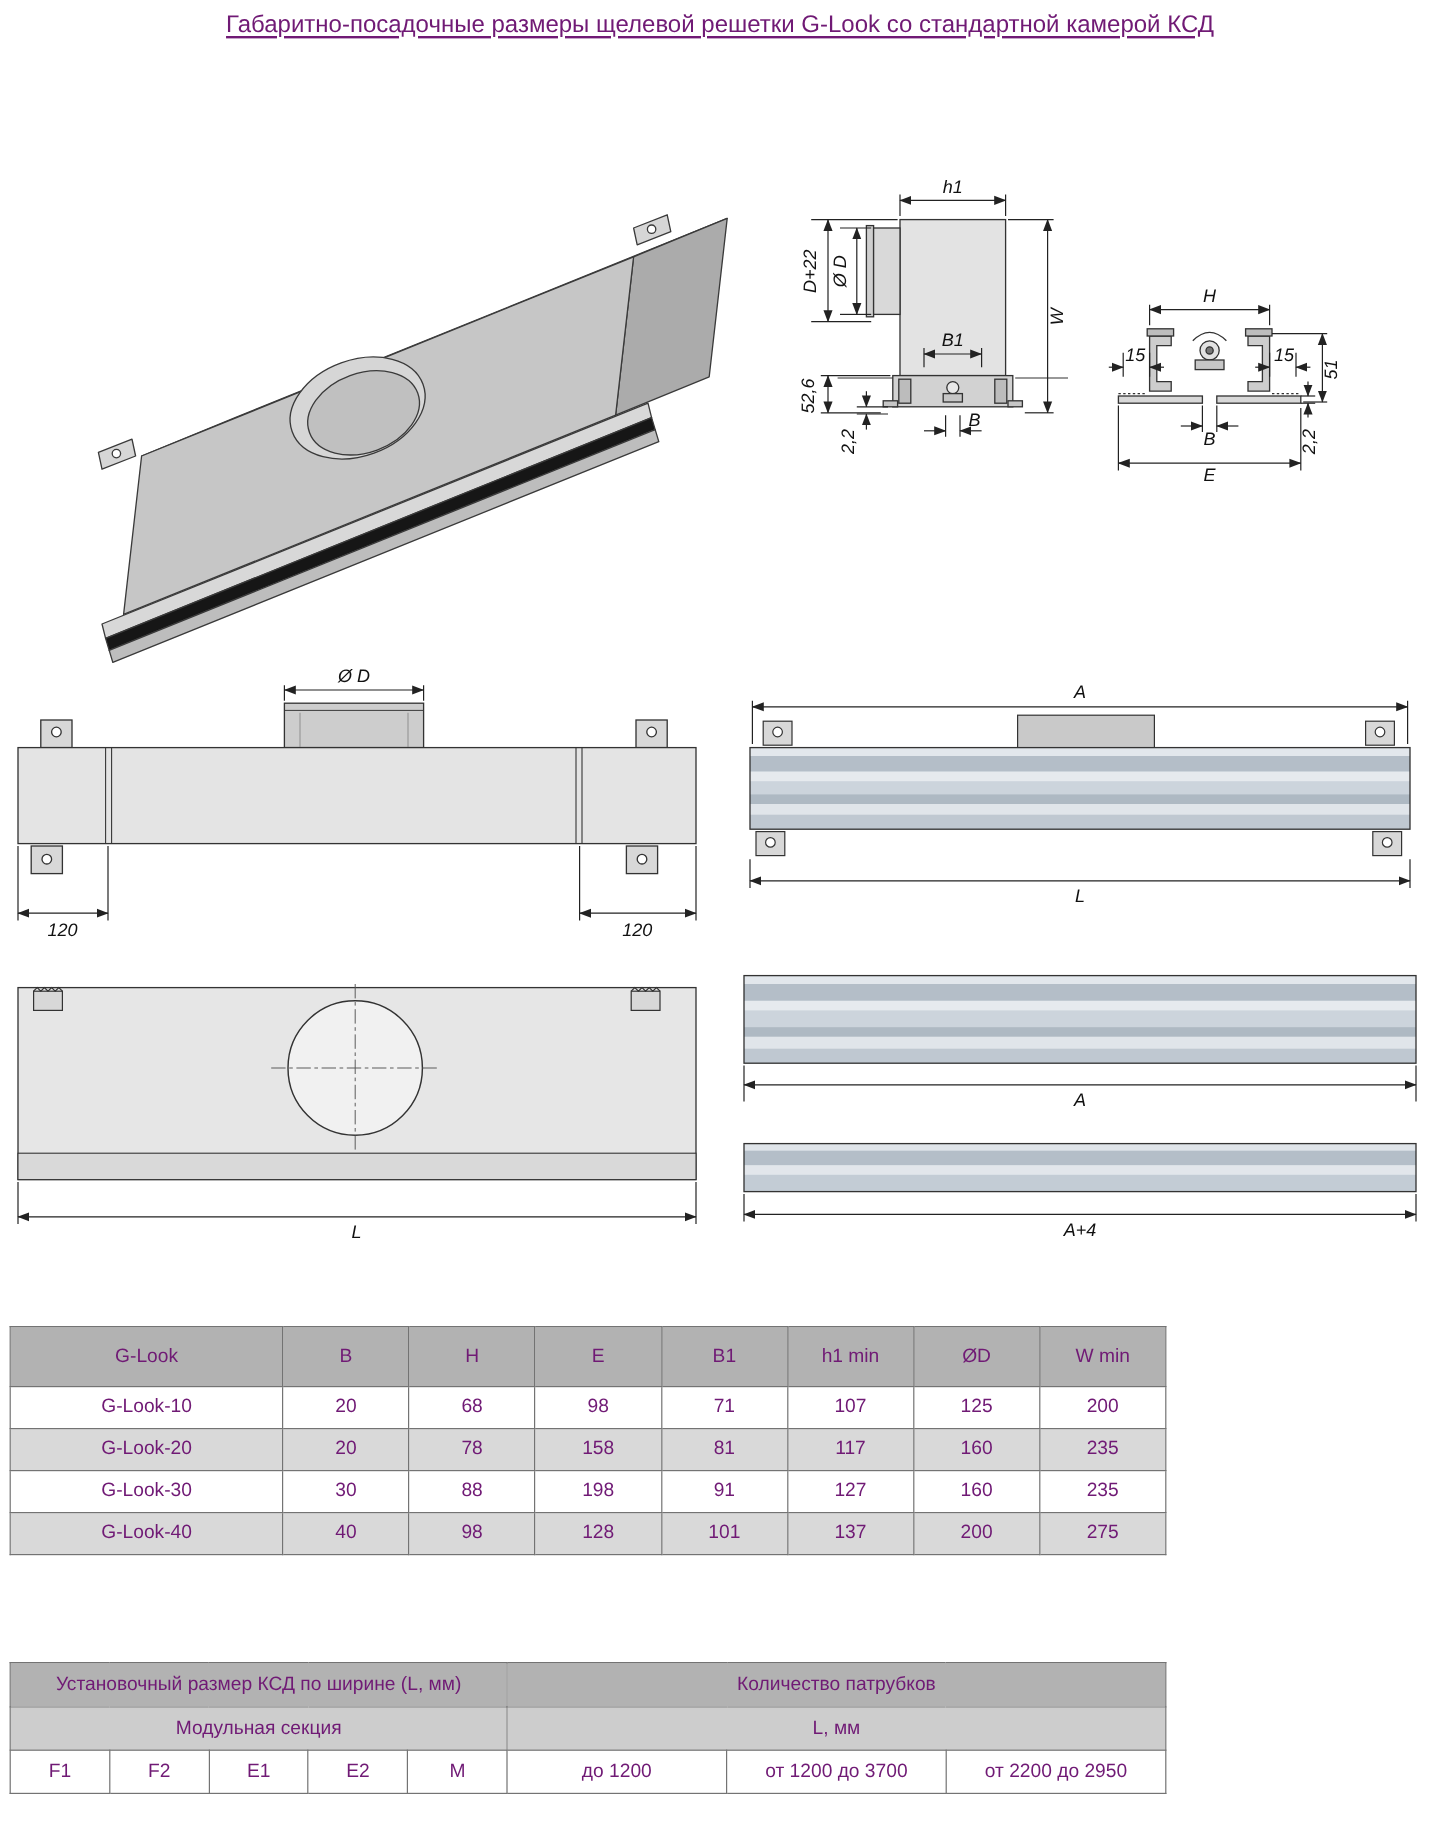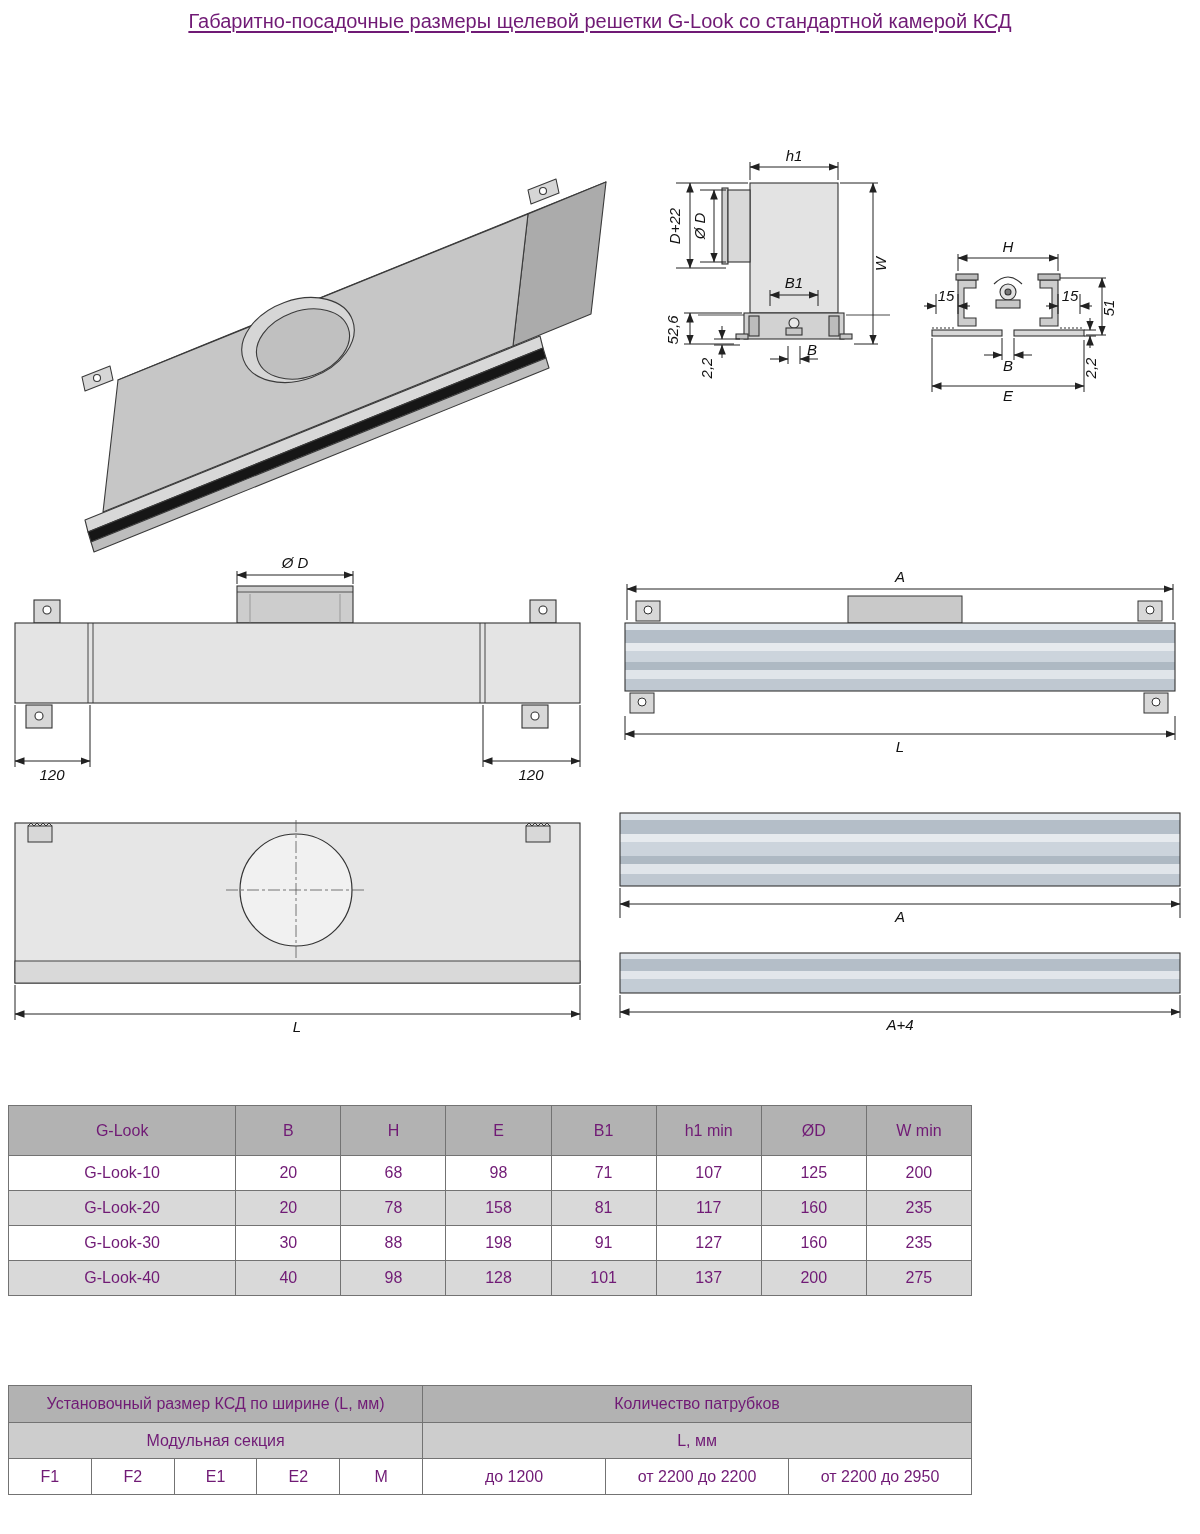--- a/index.html
+++ b/index.html
@@ -408,19 +408,19 @@
         <th colspan="5">Модульная секция</th>
         <th colspan="3">L, мм</th>
       </tr>
       <tr>
         <td>F1</td>
         <td>F2</td>
         <td>E1</td>
         <td>E2</td>
         <td>M</td>
         <td>до 1200</td>
-        <td>от 2200 до 2200</td>
+        <td>от 1200 до 3700</td>
         <td>от 2200 до 2950</td>
       </tr>
     </tbody>
   </table>
 
 </div>
 
 </body></html>

